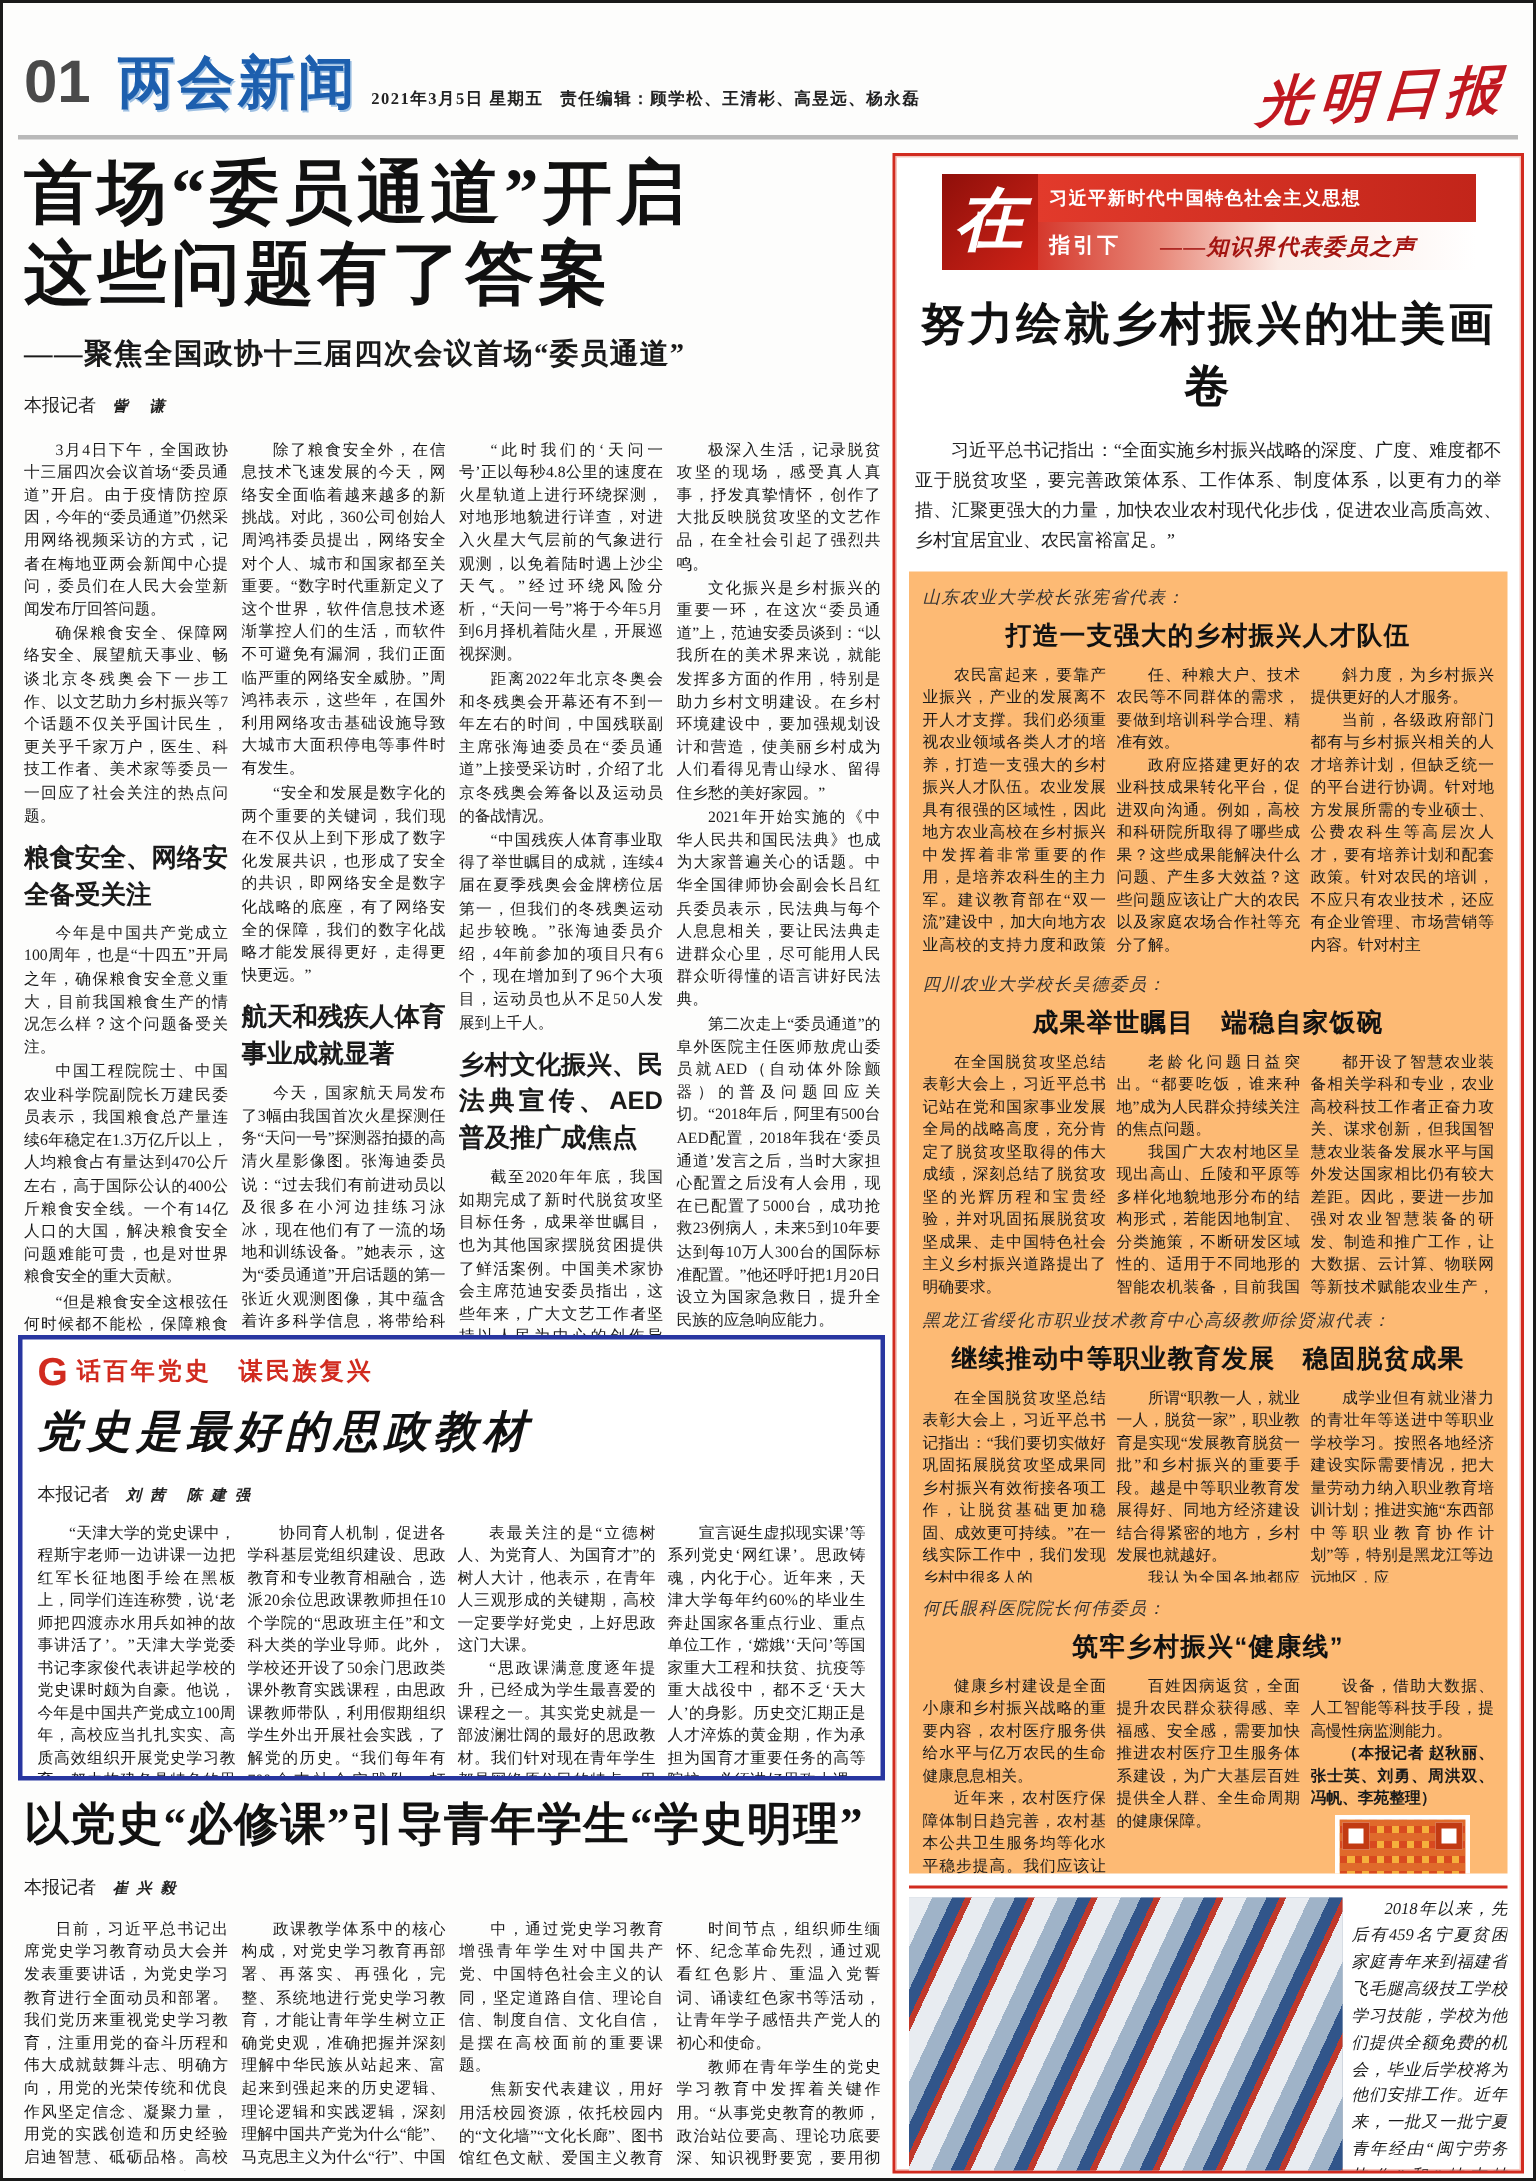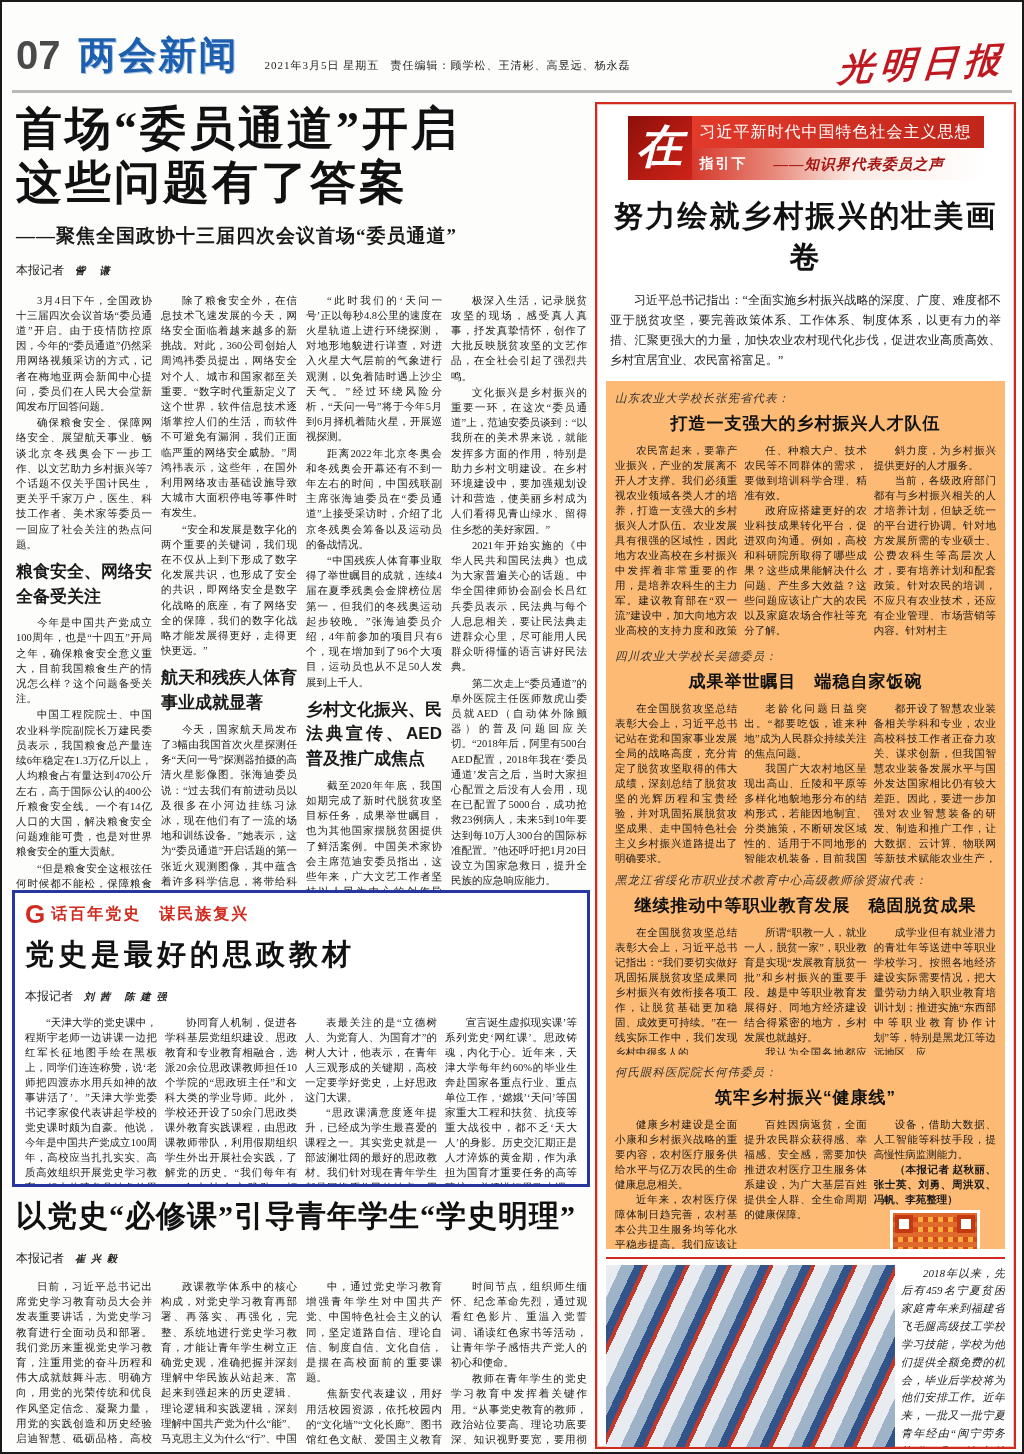--- a/index.html
+++ b/index.html
@@ -8,22 +8,22 @@
   .page { position:relative; width:1024px; height:1454px; margin:0 auto; background:#fdfdfc;
           border:2px solid #1a1a1a; overflow:hidden; }
 
   
   .hdr { position:absolute; left:14px; top:28px; width:996px; height:56px; }
   .hdr-no { display:inline-block; font-size:40px; font-weight:bold; color:#4a4a4a;
             font-family:"Liberation Sans","DejaVu Sans",sans-serif; vertical-align:middle; }
   .hdr-sec { display:inline-block; font-size:38px; font-weight:900; color:#1d5fae;
              letter-spacing:2px; margin-left:14px; vertical-align:middle;
              text-shadow:1px 1px 0 #9fc0e2; }
-  .hdr-date { display:inline-block; font-size:11px; font-weight:normal; color:#222;
-              margin-left:22px; vertical-align:-10px; letter-spacing:1px; }
+  .hdr-date { display:inline-block; font-size:11px; font-weight:bold; color:#222;
+              margin-left:5px; vertical-align:-10px; letter-spacing:1px; }
   .masthead { position:absolute; right:6px; top:10px; font-size:36px; font-weight:bold;
               color:#c01820; font-style:italic; letter-spacing:6px; transform:skew(-4deg,-3deg); }
   .hdr-rule { position:absolute; left:10px; top:88px; width:1000px; height:3px; background:#b9b9b9; }
 
   
   .lead { position:absolute; left:14px; top:100px; width:574px; }
   .lead h1 { font-size:46px; font-weight:900; letter-spacing:3px; line-height:1.18; color:#111; }
   .lead .sub { font-size:19px; font-weight:bold; margin-top:12px; letter-spacing:1px; }
   .byline { font-size:12px; color:#222; margin-top:13px; }
   .byline b { font-size:10px; font-style:italic; letter-spacing:6px; margin-left:8px; }
@@ -38,21 +38,21 @@
   
   .redbox { position:absolute; left:593px; top:100px; width:421px; height:1347px;
             border:2px solid #d12b1f; box-shadow:inset 0 0 0 1px #f3c5bd; background:#fff;
             padding:12px 9px 6px 9px; overflow:hidden; }
   .banner { display:flex; width:356px; height:64px; margin:0 auto; }
   .banner-zai { flex:0 0 64px; background:linear-gradient(135deg,#8f0f0a,#cf2318); color:#fff;
                 font-size:46px; font-weight:900; text-align:center; line-height:62px;
                 font-style:italic; }
   .banner-right { flex:1; display:flex; flex-direction:column; }
   .banner-top { flex:1; background:linear-gradient(90deg,#e23a2b,#c2251a); color:#fff;
-                font-size:16px; font-weight:normal; letter-spacing:1px; line-height:32px;
+                font-size:12px; font-weight:bold; letter-spacing:1px; line-height:32px;
                 padding-left:8px; white-space:nowrap; }
   .banner-bot { flex:1; background:linear-gradient(90deg,#d5382c 0%,#e8897a 28%,#fbeae4 55%,#fff 100%);
                 display:flex; align-items:center; }
   .banner-zhi { color:#fff; font-size:14px; font-weight:bold; letter-spacing:2px; padding-left:8px; }
   .banner-voice { color:#a31410; font-size:14.5px; font-weight:bold; font-style:italic;
                   letter-spacing:1px; margin-left:26px; }
   .red-headline { font-size:30px; font-weight:900; text-align:center; letter-spacing:2px;
                   margin-top:16px; color:#111; }
   .red-quote { font-size:12px; line-height:1.68; text-align:justify; margin:12px 4px 10px 4px;
                color:#222; }
@@ -89,37 +89,37 @@
   .photo-cap p { text-indent:2em; }
 
   
   .bluebox { position:absolute; left:10px; top:888px; width:578px; height:297px;
              border:3px solid #2836a0; background:#fff; padding:8px 10px; overflow:hidden; }
   .bb-logo { display:flex; align-items:center; gap:6px; }
   .bb-g { font-size:26px; font-weight:900; color:#d12b1f;
           font-family:"Liberation Sans","DejaVu Sans",sans-serif; line-height:1; }
   .bb-slogan { font-size:16px; font-weight:900; color:#d12b1f; letter-spacing:2px;
                font-family:"Liberation Sans","DejaVu Sans",sans-serif; }
-  .bb-headline { font-size:29px; font-weight:900; letter-spacing:4px; margin-top:8px; color:#111; }
+  .bb-headline { font-size:29px; font-weight:900; letter-spacing:4px; margin-top:8px; color:#111;font-style:italic; }
   .bb-cols { display:flex; gap:8px; margin-top:10px; height:178px; overflow:hidden; }
   .bcol { flex:1; font-size:10.5px; line-height:15px; text-align:justify; overflow:hidden; }
   .bcol p { text-indent:2em; }
 
   
   .bottom { position:absolute; left:14px; top:1194px; width:574px; height:256px; overflow:hidden; }
   .bt-headline { font-size:30px; font-weight:900; letter-spacing:1px; color:#111; white-space:nowrap; }
   .bt-cols { display:flex; gap:9px; margin-top:12px; height:168px; overflow:hidden; }
 </style>
 </head>
 <body>
 
 <div class="page">
 
   <div class="hdr">
-    <span class="hdr-no">07</span>
+    <span class="hdr-no">01</span>
     <span class="hdr-sec">两会新闻</span>
     <span class="hdr-date">
       <span>2021年3月5日 星期五</span>&nbsp;&nbsp;
       <span>责任编辑：顾学松、王清彬、高昱远、杨永磊</span>
     </span>
     <span class="masthead">光明日报</span>
   </div>
   <div class="hdr-rule"></div>
 
   <div class="lead">

